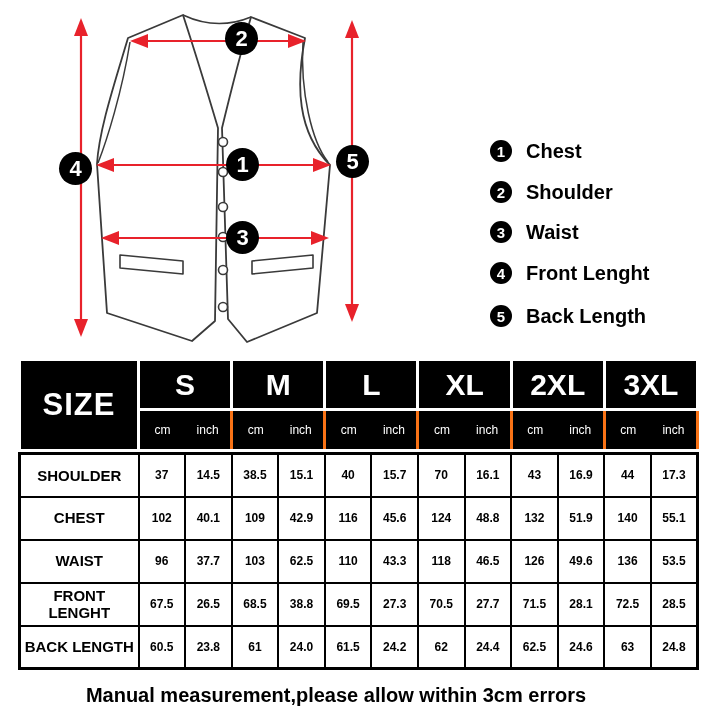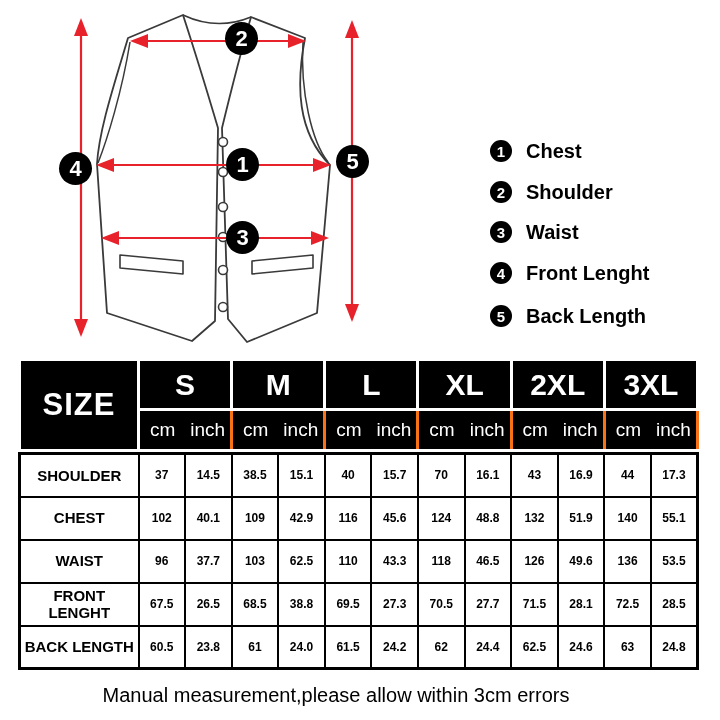--- a/index.html
+++ b/index.html
@@ -27,35 +27,35 @@
   .legend-label { font-size: 20px; font-weight: bold; color: #000; white-space: nowrap; }
 
   
   .table-wrap { position: absolute; left: 18px; top: 358px; width: 718px; }
 
   table { border-collapse: collapse; table-layout: fixed; width: 681px; }
 
   .head-table th { background: #000; color: #fff; border: 3px solid #fff; text-align: center; vertical-align: middle; }
   .head-table .size-cell { font-size: 31px; font-weight: bold; letter-spacing: 1px; }
   .head-table .size-name { font-size: 30px; font-weight: bold; height: 50px; }
-  .head-table .unit-cell { font-size: 19px; font-weight: normal; height: 41px; border-left: none; border-right: none; }
+  .head-table .unit-cell { font-size: 12px; font-weight: normal; height: 41px; border-left: none; border-right: none; }
   .head-table .unit-cell.group-start { border-left: 3px solid #fff; }
   .head-table .unit-cell.group-end { border-right: 3px solid #f97316; }
 
   .body-table { border: 3px solid #000; }
   .body-table td {
     border: 2px solid #000; text-align: center; vertical-align: middle;
     font-weight: bold; color: #000; height: 43px; background: #fff;
   }
   .body-table .row-label { font-size: 15px; line-height: 1.15; padding: 2px; }
   .body-table .val { font-size: 12px; text-align: center; }
 
   .footer-note {
     position: absolute; left: 0; top: 684px; width: 672px; text-align: center;
-    font-size: 20px; font-weight: normal; color: #000;
+    font-size: 20px; font-weight: bold; color: #000;
   }
 </style>
 </head>
 <body>
 
 <div class="page">
 
   <div class="diagram">
 
     <svg width="460" height="356" viewBox="0 0 460 356">

